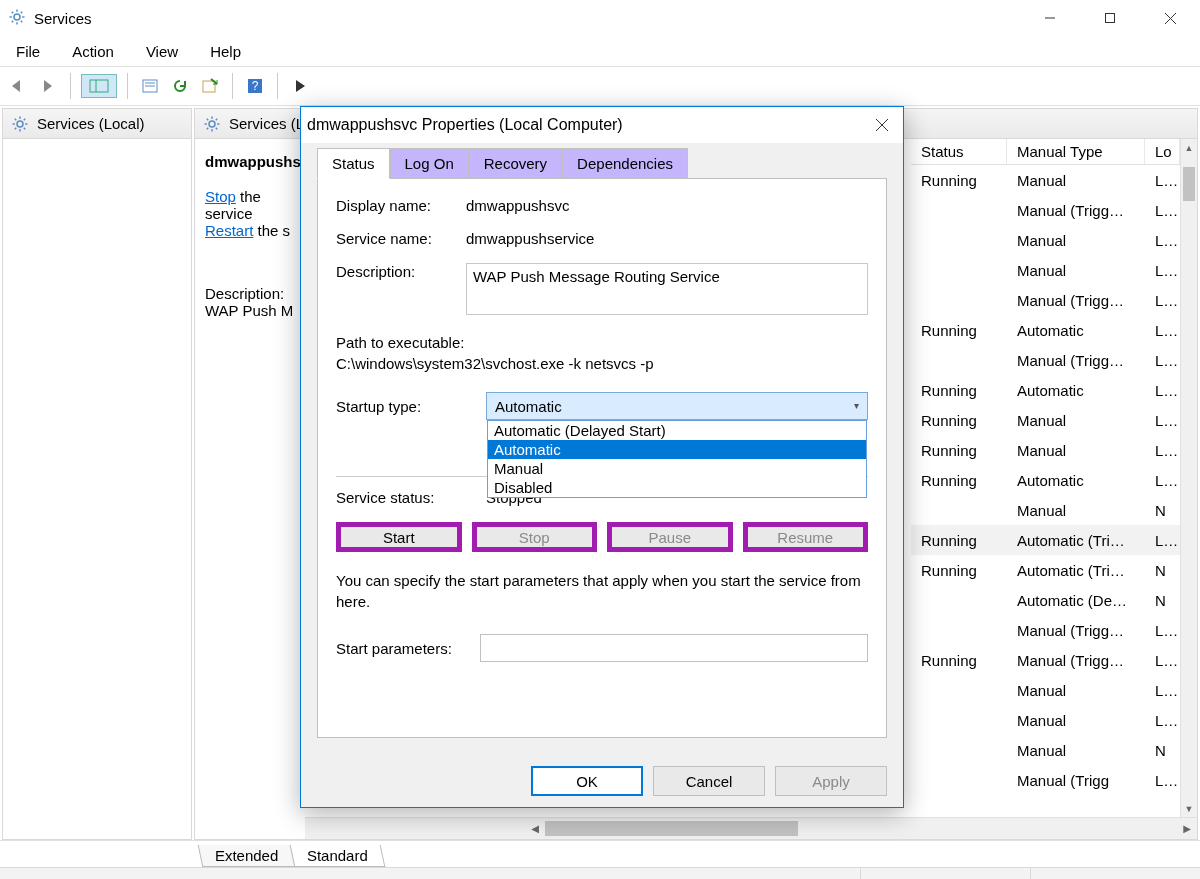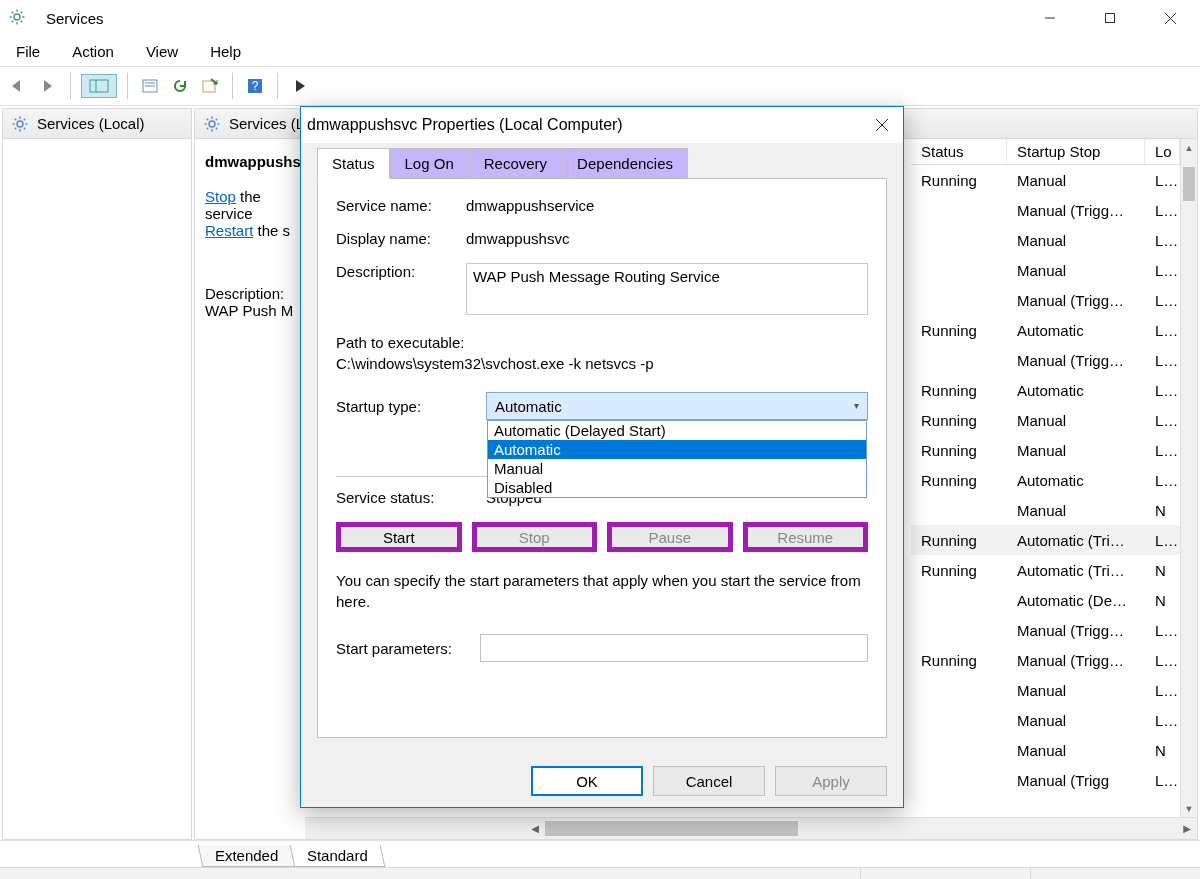--- a/index.html
+++ b/index.html
@@ -1,19 +1,19 @@
 <!DOCTYPE html>
 <html><head>
 <meta charset="utf-8">
 <style>
   * { box-sizing: border-box; margin: 0; padding: 0; font-family: "Segoe UI", Tahoma, sans-serif; }
   body { width: 1200px; height: 879px; background: #fff; overflow: hidden; font-size: 14px; color: #000; }
 
   
-  .titlebar { height: 36px; display: flex; align-items: center; padding-left: 8px; border-bottom: 0; gap: 12px; }
+  .titlebar { height: 36px; display: flex; align-items: center; padding-left: 8px; border-bottom: 0; }
   .titlebar .gear { margin-right: 6px; }
   .titlebar .title { flex: 1; font-size: 15px; color: #000; padding-left: 2px; }
   .win-controls { display: flex; height: 36px; }
   .win-btn { width: 60px; height: 36px; display:flex; align-items:center; justify-content:center; color:#666; }
   .win-btn svg { stroke: #333; }
 
   
   .menubar { height: 30px; display: flex; align-items: center; padding: 0 10px; gap: 20px; font-size: 15px; }
   .menubar span { padding: 4px 6px; }
 
@@ -231,21 +231,21 @@
         </div>
         <div class="desc-h">Description:</div>
         <div>WAP Push M</div>
       </div>
 
       <div class="grid-col">
         <div style="width: 610px;"></div>
         <div style="position:absolute; left:606px; top:0; right:17px; bottom:22px;">
           <div class="grid-head">
             <div class="gh status">Status</div>
-            <div class="gh startup">Startup Stop</div>
+            <div class="gh startup">Manual Type</div>
             <div class="gh log">Lo</div>
           </div>
           <div class="grid-rows" id="grid-rows">
               <div class="grow">
                 <div class="gc status">Running</div>
                 <div class="gc startup">Manual</div>
                 <div class="gc log">Lo</div>
               </div>
               <div class="grow">
                 <div class="gc status"></div>
@@ -380,26 +380,26 @@
 
     <div class="dlg-client">
       <div class="tabs">
         <div class="tab active">Status</div>
         <div class="tab">Log On</div>
         <div class="tab">Recovery</div>
         <div class="tab">Dependencies</div>
       </div>
       <div class="tab-panel">
         <div class="form-row">
+          <div class="lbl">Display name:</div>
+          <div class="val">dmwappushsvc</div>
+        </div>
+        <div class="form-row">
           <div class="lbl">Service name:</div>
           <div class="val">dmwappushservice</div>
-        </div>
-        <div class="form-row">
-          <div class="lbl">Display name:</div>
-          <div class="val">dmwappushsvc</div>
         </div>
         <div class="form-row">
           <div class="lbl">Description:</div>
           <div class="val"><textarea class="desc" readonly="" style="">WAP Push Message Routing Service</textarea></div>
         </div>
         <div class="path-lab">Path to executable:</div>
         <div class="path-val">C:\windows\system32\svchost.exe -k netsvcs -p</div>
 
         <div class="form-row" style="align-items:center;">
           <div class="lbl" style="width:150px">Startup type:</div>

